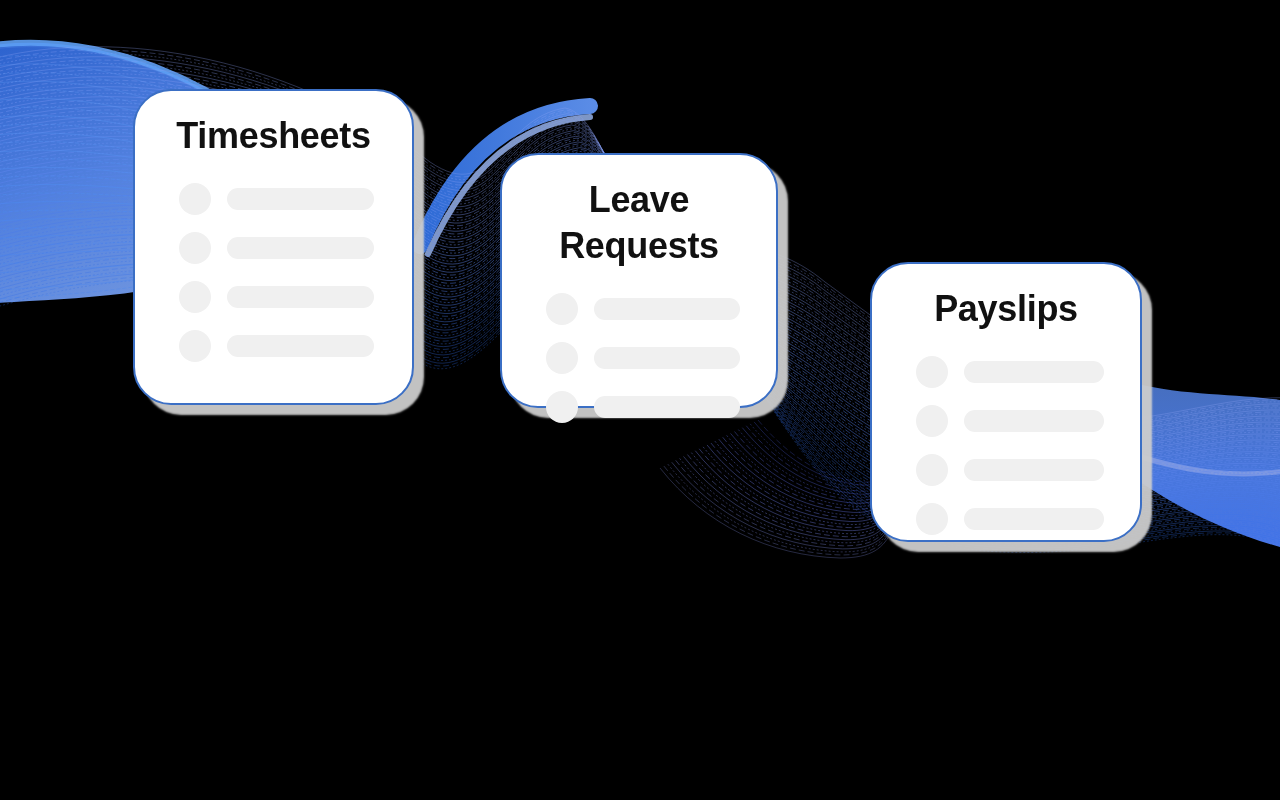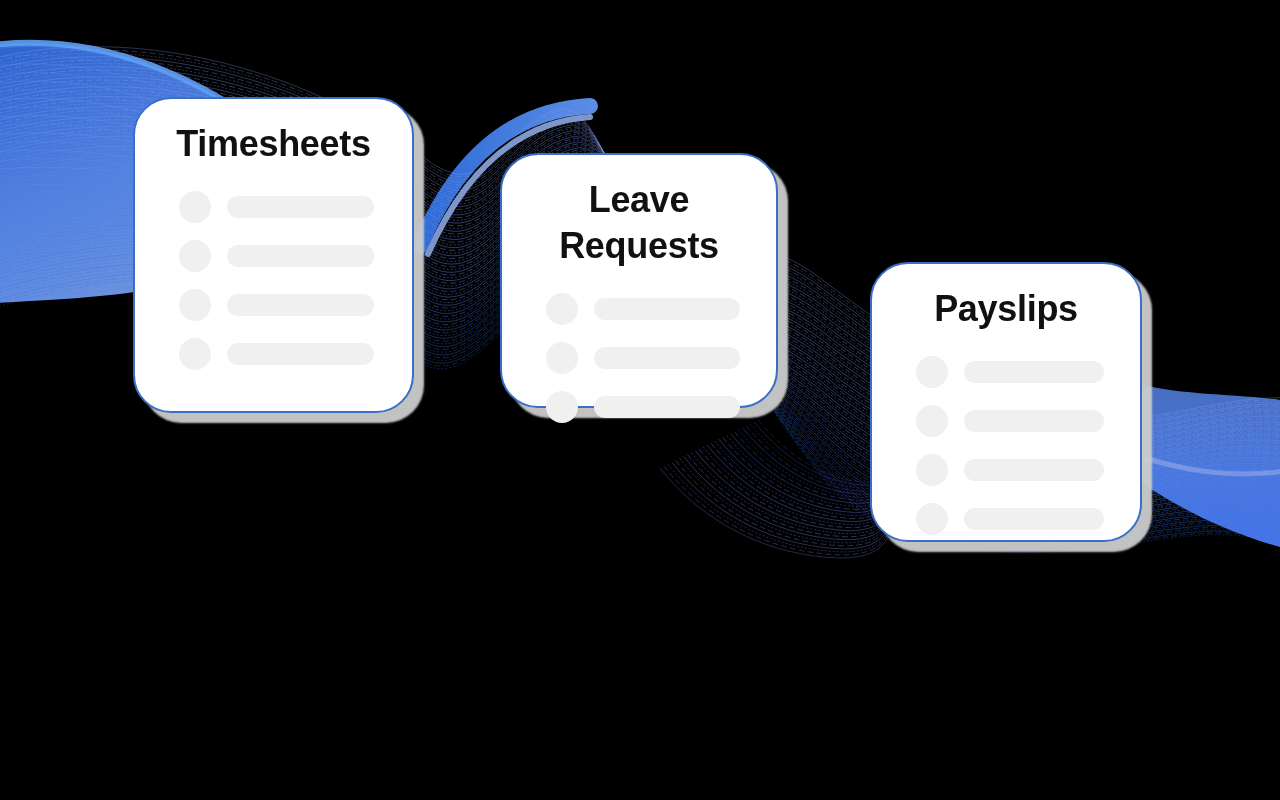--- a/index.html
+++ b/index.html
@@ -36,21 +36,21 @@
     display:flex;
     flex-direction:column;
     gap:17px;
     padding-left:44px;
     padding-right:36px;
   }
   .row{display:flex;align-items:center;gap:16px;height:32px;}
   .dot{flex:none;width:32px;height:32px;border-radius:50%;background:#f0f0f0;}
   .bar{width:147px;height:22px;border-radius:11px;background:#f0f0f0;}
 
-  .card-timesheets{left:133px;top:97px;width:281px;height:316px;}
+  .card-timesheets{left:133px;top:89px;width:281px;height:316px;}
   .card-leave-requests{left:500px;top:153px;width:278px;height:255px;}
   .card-payslips{left:870px;top:262px;width:272px;height:280px;}
 </style>
 </head>
 <body>
 
 <svg id="waves" viewBox="0 0 1280 800" preserveAspectRatio="none" aria-hidden="true">
   <defs>
     <linearGradient id="gLeft" x1="0" y1="0" x2="0.55" y2="1">
       <stop offset="0" stop-color="#2f6ae0"></stop>

